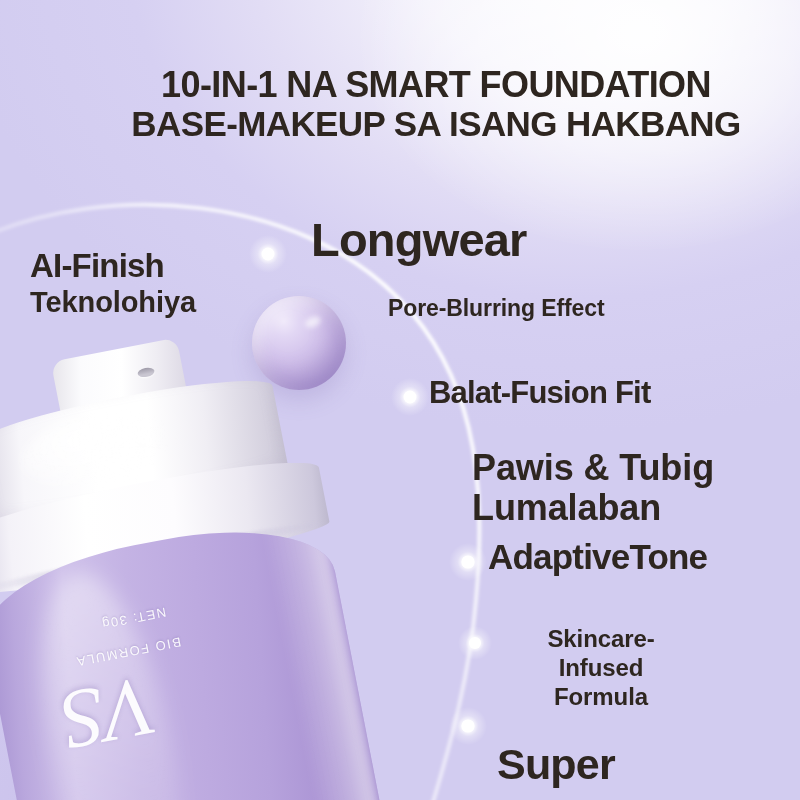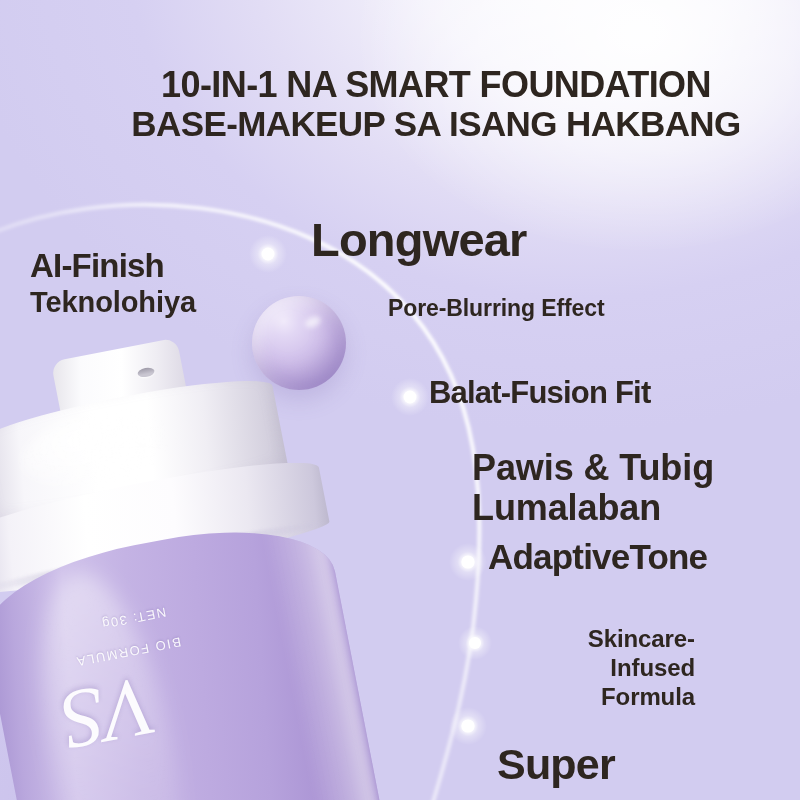--- a/index.html
+++ b/index.html
@@ -71,21 +71,21 @@
   .feat.big   { font-weight: bold; letter-spacing: -0.8px; }
   .feat.small { font-weight: bold; letter-spacing: -0.1px; }
 
   #f-ai-title   { left: 30px;  top: 247px; font-size: 33px; }
   #f-ai-sub     { left: 30px;  top: 286px; font-size: 29px; }
   #f-longwear   { left: 311px; top: 212px; font-size: 47px; }
   #f-pore       { left: 388px; top: 295px; font-size: 23px; }
   #f-balat      { left: 429px; top: 375px; font-size: 31px; text-align: center; }
   #f-pawis      { left: 472px; top: 448px; font-size: 36px; line-height: 1.12; }
   #f-adaptive   { left: 488px; top: 537px; font-size: 35px; }
-  #f-skincare   { left: 507px; top: 625px; font-size: 24px; line-height: 1.2; text-align: right; width: 188px;}
+  #f-skincare   { left: 507px; top: 625px; font-size: 24px; line-height: 1.2; text-align: center; width: 188px;}
   #f-super      { left: 497px; top: 740px; font-size: 43px; }
 
   
   #sphere {
     position: absolute;
     left: 252px; top: 296px;
     width: 94px; height: 94px;
     border-radius: 50%;
     z-index: 18;
     background:

